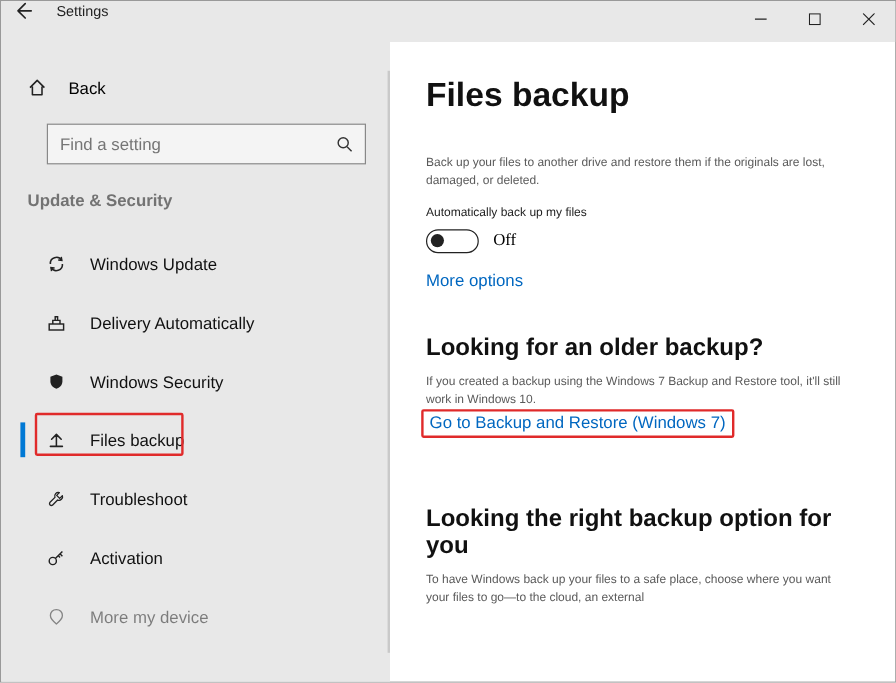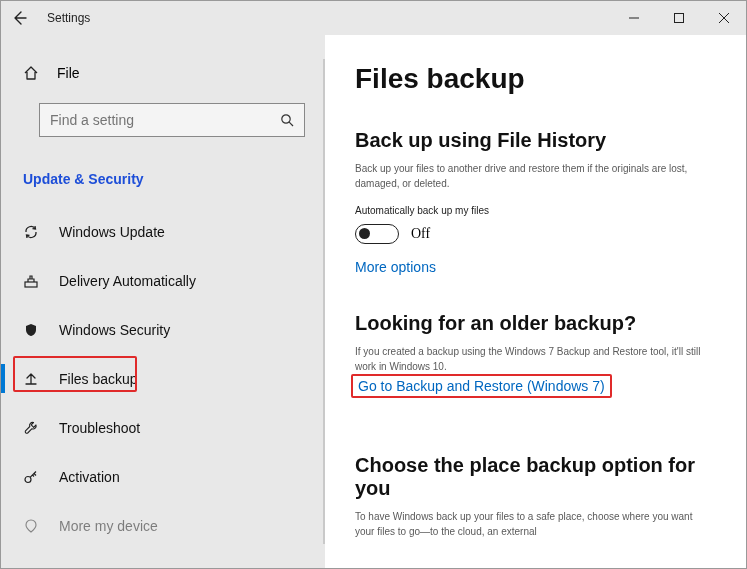--- a/index.html
+++ b/index.html
@@ -1,34 +1,34 @@
 <!DOCTYPE html>
 <html><head>
 <meta charset="utf-8">
 <style>
   * { box-sizing: border-box; margin: 0; padding: 0; }
   html, body { width: 747px; height: 569px; font-family: "Segoe UI", Arial, sans-serif; background: #fff; overflow: hidden; }
   .window { width: 747px; height: 569px; border: 1px solid #999; background: #fff; position: relative; display: flex; flex-direction: column; }
-  .titlebar { height: 34px; display: flex; align-items: center; background: #e8e8e8; }
+  .titlebar { height: 34px; display: flex; align-items: flex-start; background: #e8e8e8; }
   .tb-left { display: flex; align-items: center; padding-left: 10px; }
   .tb-back { width: 18px; text-align: center; font-size: 16px; line-height: 1; }
   .tb-title { margin-left: 18px; font-size: 12px; color: #222; }
   .tb-right { margin-left: auto; display: flex; }
   .tb-btn { width: 45px; height: 30px; display: flex; align-items: center; justify-content: center; font-size: 12px; }
   .body { flex: 1; display: flex; min-height: 0; }
   .sidebar { width: 324px; background: #e8e8e8; padding: 18px 0 0 0; display: flex; flex-direction: column; position: relative; }
   .home-row { display: flex; align-items: center; height: 40px; padding-left: 22px; font-size: 14px; color: #000; }
   .home-row .icon { width: 22px; display: inline-block; }
   .home-row .lbl { margin-left: 12px; }
-  .search-wrap { margin: 10px 20px 12px 20px; padding-left: 18px; }
+  .search-wrap { margin: 10px 20px 0 20px; padding-left: 18px; }
   .search { width: 100%; height: 34px; border: 1px solid #888; background: #f4f4f4; display: flex; align-items: center; padding: 0 10px; }
   .search input { flex: 1; border: none; background: transparent; font-size: 14px; color: #666; outline: none; }
   .search .sicon { font-size: 14px; color: #333; }
-  .cat-title { margin: 22px 0 0 22px; font-size: 14px; font-weight: 600; color: #1d4ed8; }
-  .nav { margin-top: 20px; position: relative; }
+  .cat-title { margin: 22px 0 0 22px; font-size: 14px; font-weight: 600; color: #737373; }
+  .nav { margin-top: 20px; position: relative; margin-left: 16px; }
   .nav-item { display: flex; align-items: center; height: 49px; padding-left: 22px; font-size: 14px; color: #111; position: relative; }
   .nav-item .icon { width: 22px; text-align: left; font-size: 15px; line-height: 1; }
   .nav-item .lbl { margin-left: 14px; }
   .nav-item.selected::before { content: ""; position: absolute; left: 0; top: 10px; bottom: 10px; width: 4px; background: #0078d4; }
   .hl-red { position: absolute; border: 2px solid #e02a2a; border-radius: 2px; pointer-events: none; }
   .sb-divider { position: absolute; right: 0; top: 24px; bottom: 24px; width: 2px; background: #c9c9c9; }
   .content { flex: 1; padding: 28px 32px 0 30px; overflow: hidden; }
   h1.page { font-size: 28px; font-weight: 600; color: #111; margin-bottom: 34px; }
   h2.sect { font-size: 20px; font-weight: 600; color: #111; margin-top: 8px; margin-bottom: 10px; }
   p.desc { font-size: 10px; color: #5a5a5a; line-height: 1.45; margin-bottom: 14px; }
@@ -79,21 +79,21 @@
 
   <div class="body">
 
     <div class="sidebar">
       <div class="home-row">
         <span class="icon">
           <svg width="16" height="16" viewBox="0 0 16 16">
               <path d="M2 8 L8 2 L14 8 M4 7 V14 H12 V7" stroke="#222" stroke-width="1.3" fill="none" stroke-linejoin="round"></path>
             </svg>
         </span>
-        <span class="lbl">File</span>
+        <span class="lbl">Back</span>
       </div>
 
       <div class="search-wrap">
         <div class="search">
           <input type="text" placeholder="Find a setting" style="">
           <span class="sicon">
             <svg width="14" height="14" viewBox="0 0 14 14">
                 <circle cx="6" cy="6" r="4.2" stroke="#333" stroke-width="1.2" fill="none"></circle>
                 <line x1="9.2" y1="9.2" x2="13" y2="13" stroke="#333" stroke-width="1.2"></line>
               </svg>
@@ -174,21 +174,20 @@
 
         <div class="hl-red" style="left:12px; top:149px; width:124px; height:36px;"></div>
       </div>
 
       <div class="sb-divider"></div>
     </div>
 
     <div class="content">
       <h1 class="page">Files backup</h1>
 
-      <h2 class="sect">Back up using File History</h2>
       <p class="desc">Back up your files to another drive and restore them if the originals are lost, damaged, or deleted.</p>
       <div class="opt-label">Automatically back up my files</div>
       <div class="toggle-row">
         <div class="toggle">
             <div class="knob"></div>
           </div>
         <span class="toggle-text">Off</span>
       </div>
       <a class="link" href="#">More options</a>
 
@@ -196,18 +195,18 @@
 
       <h2 class="sect">Looking for an older backup?</h2>
       <p class="desc" style="margin-bottom:2px;">If you created a backup using the Windows 7 Backup and Restore tool, it'll still work in Windows 10.</p>
       <span class="link-box" style="position:relative;">
         <a class="link" href="#">Go to Backup and Restore (Windows 7)</a>
         <span class="hl-red" style="left:-4px; top:-2px; right:-4px; bottom:-2px;"></span>
       </span>
 
       <div class="spacer2"></div>
 
-      <h2 class="sect">Choose the place backup option for you</h2>
+      <h2 class="sect">Looking the right backup option for you</h2>
       <p class="desc">To have Windows back up your files to a safe place, choose where you want your files to go—to the cloud, an external</p>
     </div>
 
   </div>
 </div>
 
 </body></html>

